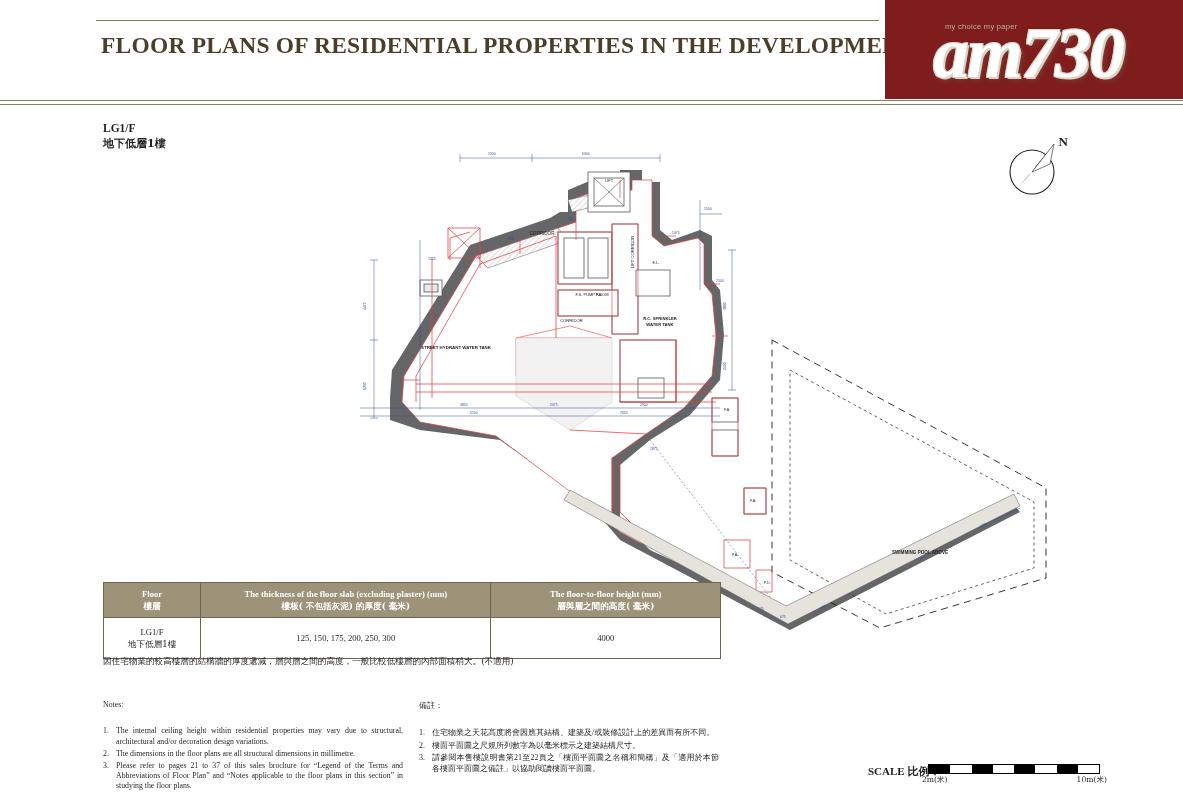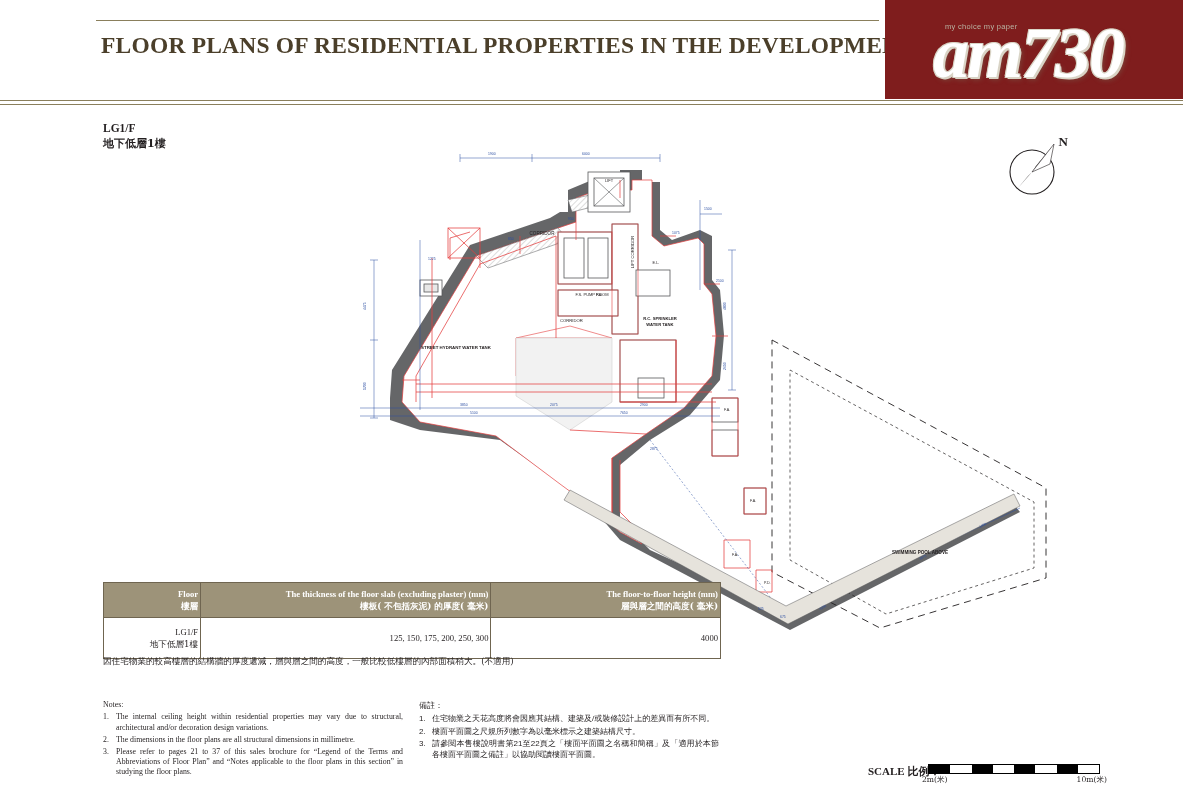--- a/index.html
+++ b/index.html
@@ -124,21 +124,21 @@
   
   .tbl {
     position: absolute;
     left: 103px; top: 582px;
     width: 618px;
     border-collapse: collapse;
     font-size: 8.6px;
   }
   .tbl th, .tbl td {
     border: 1px solid #6f6550;
-    text-align: right;
+    text-align: center;
     vertical-align: middle;
     padding: 3px 2px;
   }
   .tbl thead th {
     background: #9d9379;
     color: #ffffff;
     font-weight: bold;
     height: 28px;
     line-height: 12px;
   }
@@ -170,22 +170,22 @@
   .notes-wrap {
     position: absolute;
     left: 103px; top: 700px;
     width: 626px;
     display: flex;
     gap: 16px;
     font-size: 7.8px;
     line-height: 10.4px;
   }
   .notes-col { width: 300px; }
-  .notes-col.zh { font-family: Liberation Sans, sans-serif; font-size: 8px; line-height: 11px; }
-  .notes-head { margin-bottom: 2px; }
+  .notes-col.zh { font-family: Liberation Serif, serif; font-size: 8px; line-height: 11px; }
+  .notes-head { margin-bottom: 16px; }
   .notes-list { margin: 0; padding: 0; list-style: none; }
   .notes-list li {
     display: flex;
     margin-bottom: 1.5px;
   }
   .notes-list .num { width: 13px; flex: 0 0 13px; }
   .notes-list .txt { flex: 1 1 auto; text-align: justify; }
 
   
   .scale {

